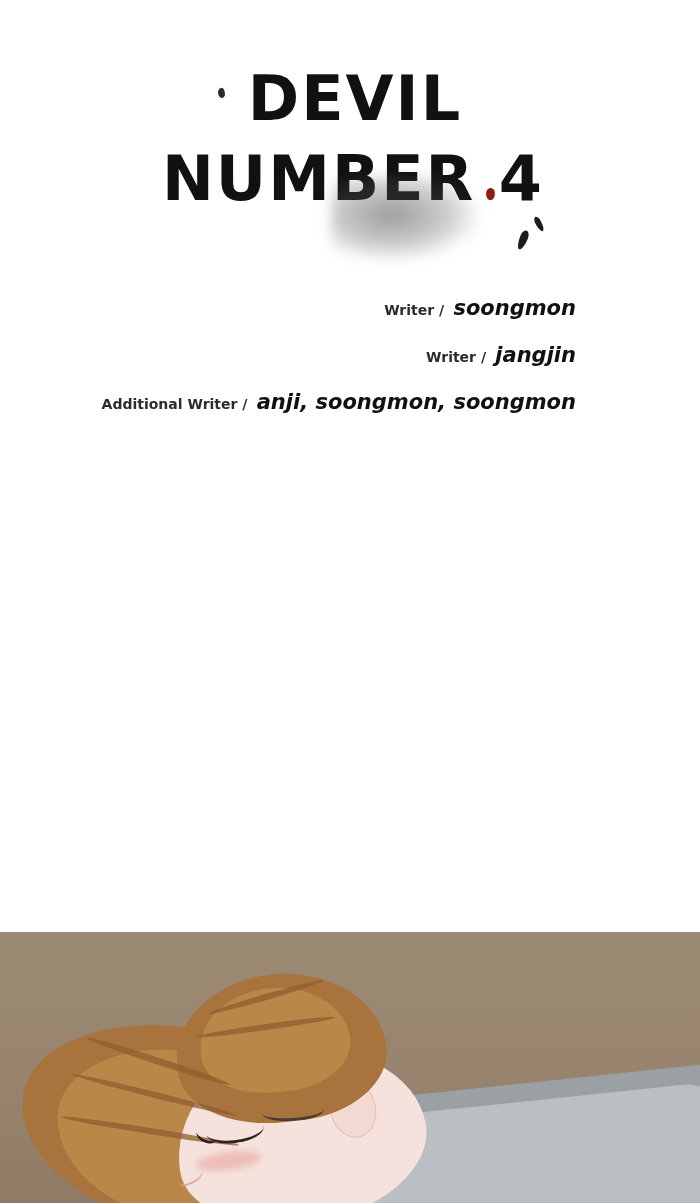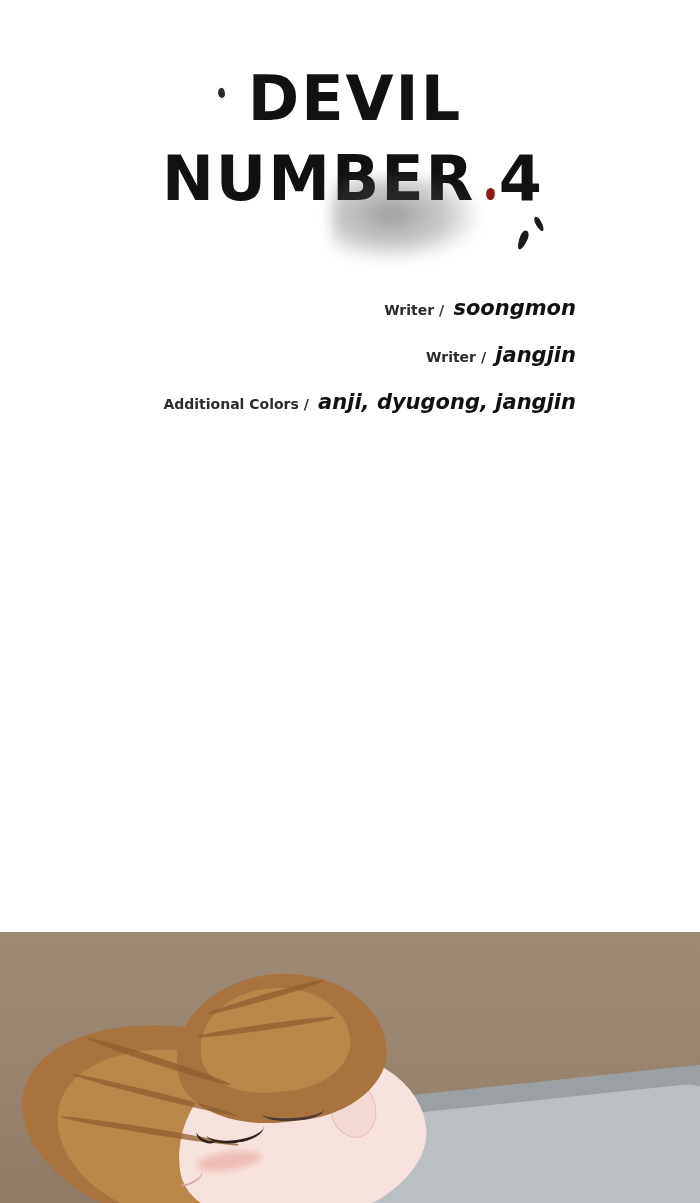--- a/index.html
+++ b/index.html
@@ -299,22 +299,22 @@
   <div class="credits">
     <div class="credit-row">
       <span class="credit-role">Writer /</span>
       <span class="credit-name">soongmon</span>
     </div>
     <div class="credit-row">
       <span class="credit-role">Writer /</span>
       <span class="credit-name">jangjin</span>
     </div>
     <div class="credit-row">
-      <span class="credit-role">Additional Colors /</span>
-      <span class="credit-name">anji, dyugong, jangjin</span>
+      <span class="credit-role">Additional Writer /</span>
+      <span class="credit-name">anji, soongmon, soongmon</span>
     </div>
   </div>
 
   <div class="panel">
     <div class="panel-bg"></div>
     <div class="shoulder"></div>
     <div class="shoulder-shade"></div>
     <div class="hair-mass"></div>
     <div class="hair-mass-hl"></div>
     <div class="face"></div>

